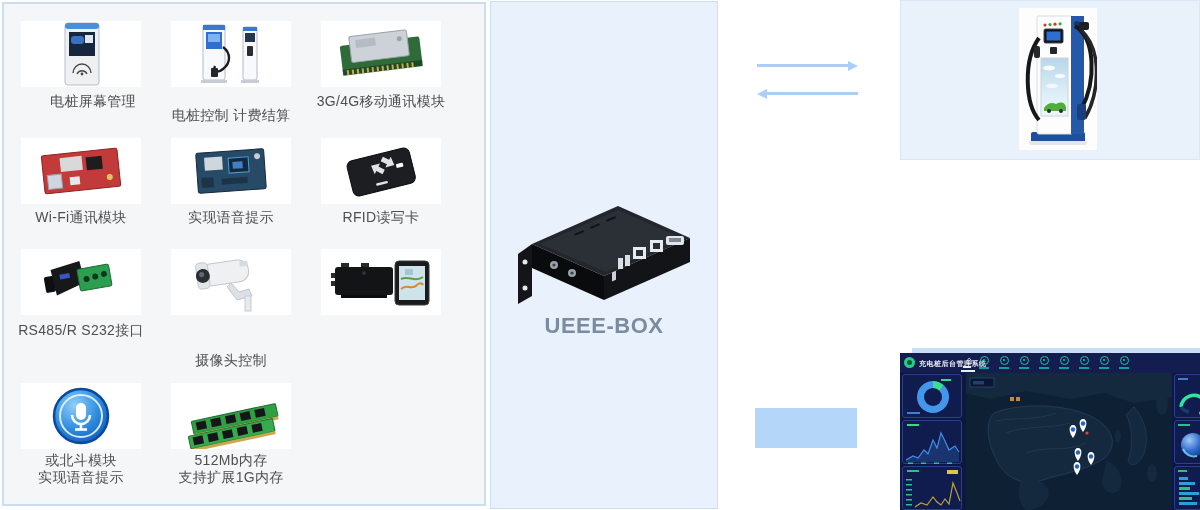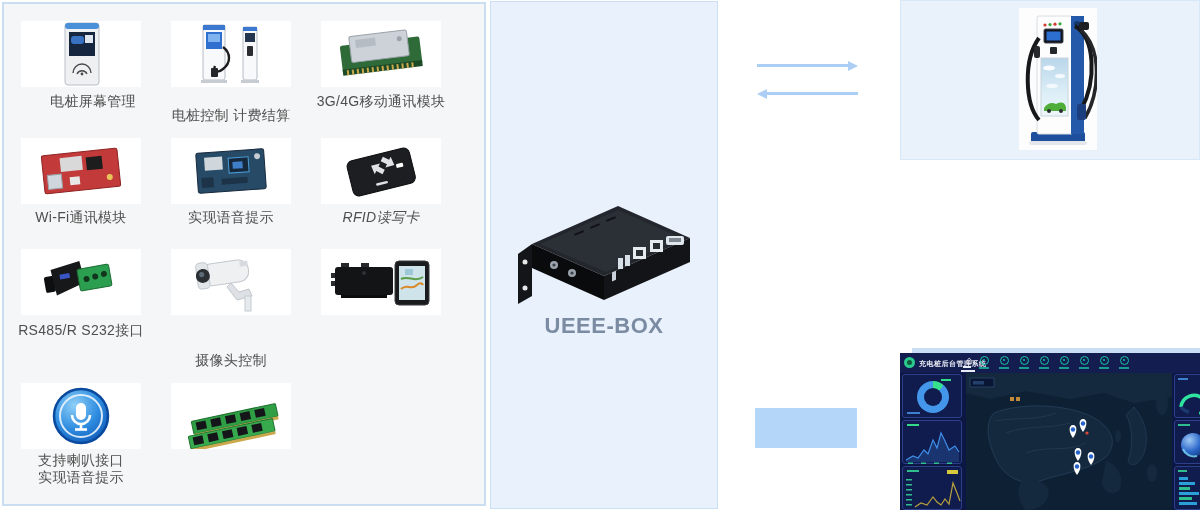--- a/index.html
+++ b/index.html
@@ -166,21 +166,21 @@
     <svg viewBox="0 0 120 66">
       <g transform="rotate(-14 60 33)">
         <rect x="28" y="16" width="64" height="36" rx="6" fill="#1c1e21" stroke="#0c0d0e"></rect>
         <path d="M50,30 l7,-6 v3.5 h7 v5 h-7 v3.5 z" fill="#dfe3e6" transform="rotate(40 57 30)"></path>
         <path d="M62,26 l7,-6 v3.5 h7 v5 h-7 v3.5 z" fill="#dfe3e6" transform="rotate(220 69 26)"></path>
         <rect x="76" y="30" width="7" height="4" rx="1" fill="#ffffff"></rect>
         <rect x="52" y="44" width="12" height="2.5" rx="1" fill="#dfe3e6"></rect>
       </g>
     </svg>
   </div>
-  <div class="abs cap" style="left:301px;top:209px;font-style:italic;"><span>RFID读写卡</span></div>
+  <div class="abs cap" style="left:301px;top:209px;"><span>RFID读写卡</span></div>
 
   <div class="abs thumb" style="left:21px;top:249px;">
     <svg viewBox="0 0 120 66">
       <g transform="rotate(-10 60 33)">
         <rect x="24" y="22" width="10" height="16" rx="2" fill="#0e0f10"></rect>
         <polygon points="32,16 62,12 64,34 34,42" fill="#17181a"></polygon>
         <rect x="40" y="22" width="10" height="5" fill="#3a56c4"></rect>
         <rect x="58" y="20" width="32" height="22" rx="2" fill="#2c9e4f" stroke="#1c6d34"></rect>
         <circle cx="66" cy="31" r="3" fill="#11351d"></circle>
         <circle cx="75" cy="30" r="3" fill="#11351d"></circle>
@@ -233,21 +233,21 @@
       </defs>
       <circle cx="60" cy="33" r="27" fill="url(#spk)" stroke="#0a4a9e" stroke-width="2.5"></circle>
       <circle cx="60" cy="33" r="21" fill="none" stroke="#eaf4fd" stroke-width="2" opacity=".9"></circle>
       <rect x="55" y="20" width="10" height="17" rx="5" fill="#ffffff"></rect>
       <path d="M51,32 a9,9 0 0 0 18,0" stroke="#ffffff" stroke-width="2.6" fill="none"></path>
       <line x1="60" y1="41" x2="60" y2="46" stroke="#ffffff" stroke-width="2.6"></line>
       <line x1="54" y1="46.5" x2="66" y2="46.5" stroke="#ffffff" stroke-width="2.6"></line>
     </svg>
   </div>
   <div class="abs cap" style="left:1px;top:452px;">
-    <div>支持喇叭接口</div>
+    <div>或北斗模块</div>
     <div>实现语音提示</div>
   </div>
 
   <div class="abs thumb" style="left:171px;top:383px;">
     <svg viewBox="0 0 120 66">
       <g transform="rotate(-12 60 33)">
         <g transform="translate(6,10)">
           <rect x="14" y="20" width="86" height="13" rx="1" fill="#2f9e44" stroke="#1f7230"></rect>
           <rect x="18" y="22" width="10" height="8" fill="#15161a"></rect>
             <rect x="33" y="22" width="10" height="8" fill="#15161a"></rect>
@@ -260,20 +260,24 @@
           <rect x="14" y="20" width="86" height="13" rx="1" fill="#37aa4d" stroke="#1f7230"></rect>
           <rect x="18" y="22" width="10" height="8" fill="#15161a"></rect>
             <rect x="33" y="22" width="10" height="8" fill="#15161a"></rect>
             <rect x="48" y="22" width="10" height="8" fill="#15161a"></rect>
             <rect x="63" y="22" width="10" height="8" fill="#15161a"></rect>
             <rect x="78" y="22" width="10" height="8" fill="#15161a"></rect>
           <rect x="14" y="33" width="86" height="3" fill="#caa84c"></rect>
         </g>
       </g>
     </svg>
+  </div>
+  <div class="abs cap" style="left:151px;top:452px;">
+    <div>512Mb内存</div>
+    <div>支持扩展1G内存</div>
   </div>
 
   <section class="abs mid-panel"></section>
   <div class="abs" style="left:514px;top:192px;width:182px;height:122px;">
     <svg viewBox="0 0 182 122" width="182" height="122">
 
       <polygon points="4,62 18,52 18,104 4,112" fill="#141519"></polygon>
       <circle cx="11" cy="70" r="2.5" fill="#e8e8e8"></circle>
       <circle cx="11" cy="96" r="2.5" fill="#e8e8e8"></circle>
 

